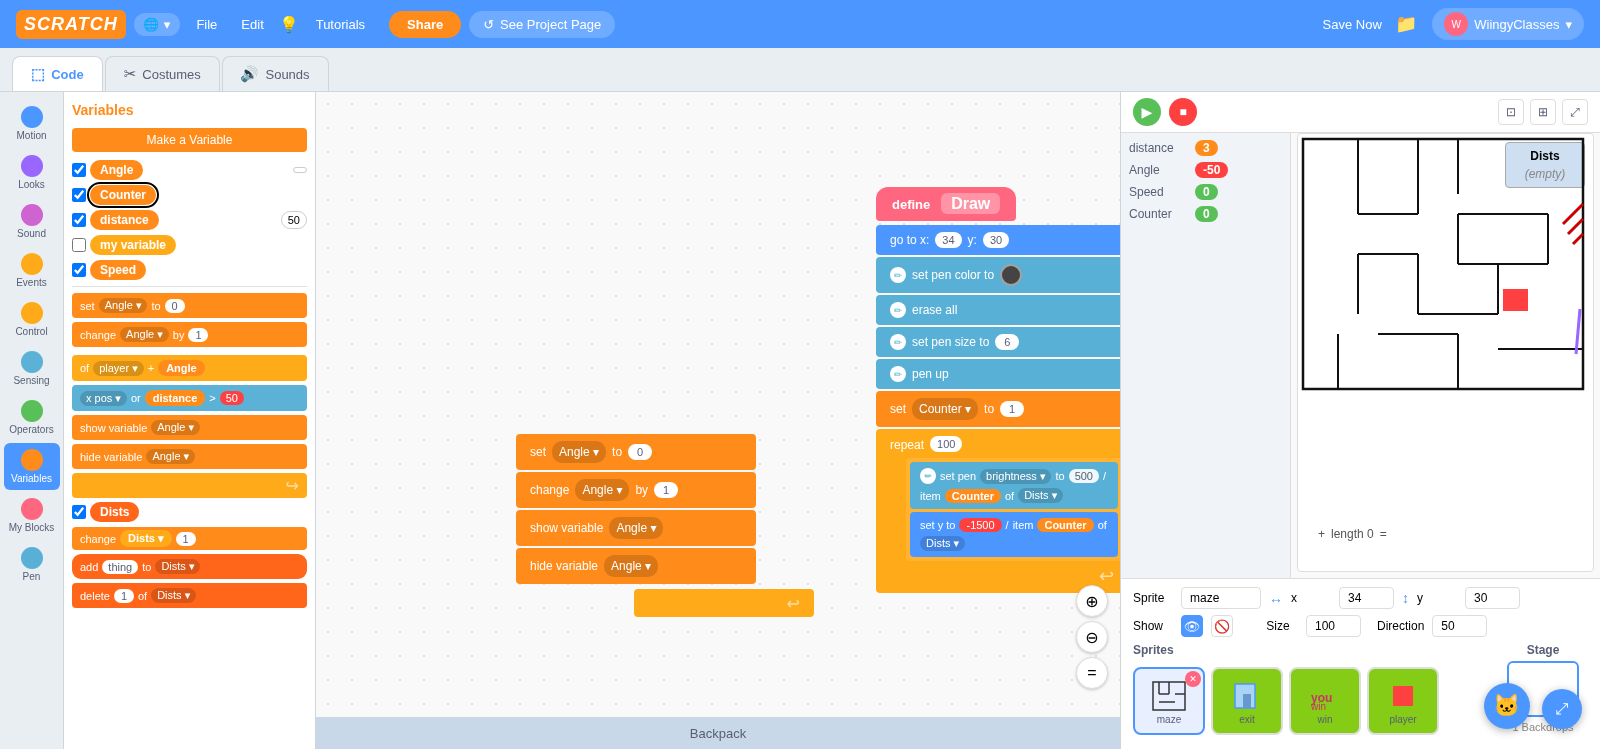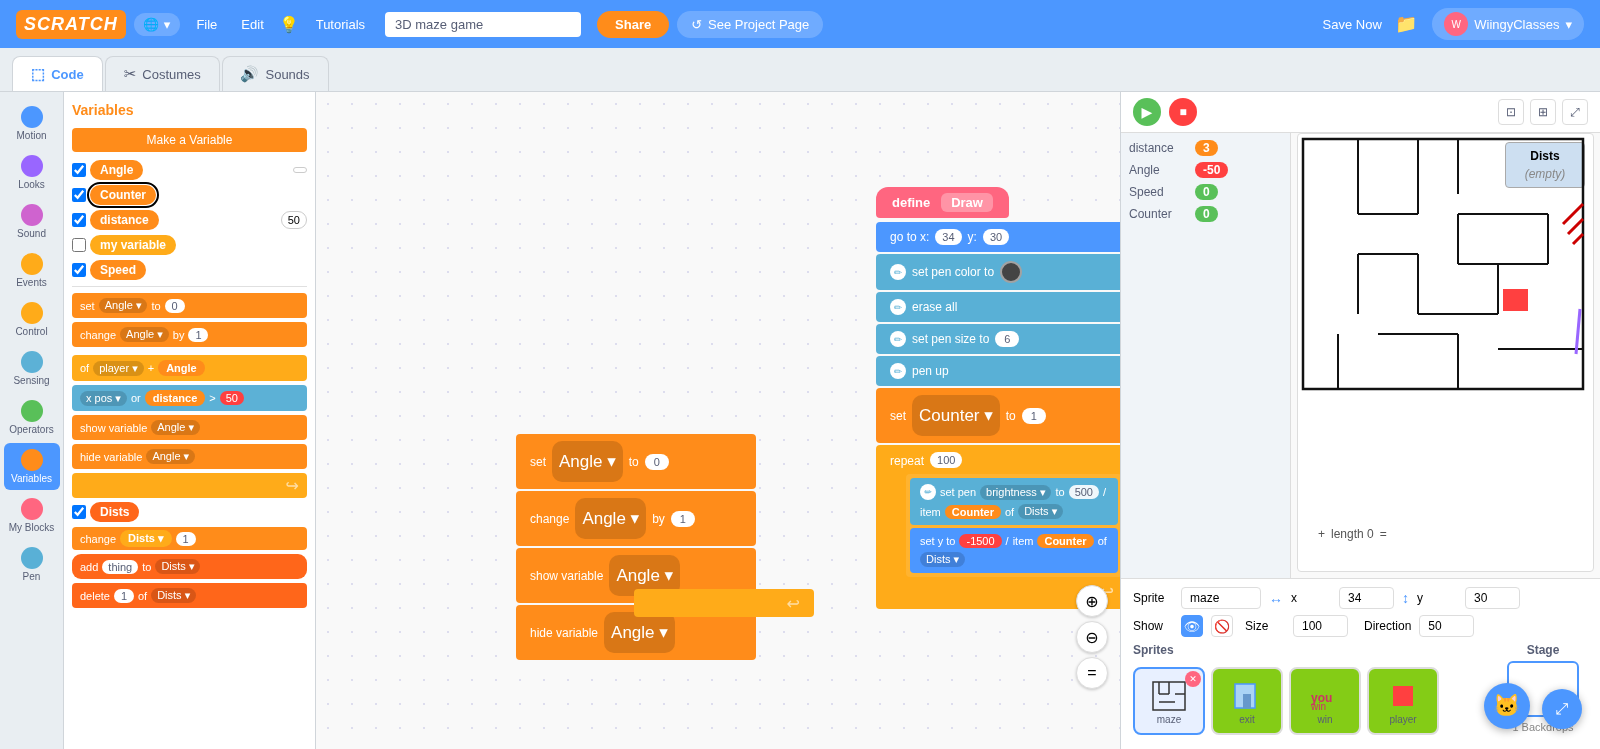--- a/index.html
+++ b/index.html
@@ -347,22 +347,22 @@
       color: #575e75;
       border-radius: 10px;
       padding: 2px 7px;
       font-size: 11px;
       min-width: 24px;
       text-align: center;
     }
     .b-dropdown {
       background: rgba(0,0,0,0.15);
       border-radius: 10px;
-      padding: 10px 7px;
-      font-size: 17px;
+      padding: 4px 7px;
+      font-size: 12px;
       color: white;
     }
     .pen-icon {
       width: 16px;
       height: 16px;
       background: white;
       border-radius: 50%;
       display: flex;
       align-items: center;
       justify-content: center;
@@ -713,21 +713,20 @@
 <div id="topnav">
   <div class="scratch-logo">SCRATCH</div>
   <div class="nav-globe">
     <span>🌐</span>
     <span>▾</span>
   </div>
   <button class="nav-btn">File</button>
   <button class="nav-btn">Edit</button>
   <span style="color:white;font-size:16px;">💡</span>
   <button class="nav-btn">Tutorials</button>
-  <input class="nav-project-name" value="3D maze game" style="font-size: 13px; border: none; outline: none; border-radius: 4px; padding: 5px 10px;">
   <button class="nav-share-btn">Share</button>
   <button class="nav-see-project">
     <span>↺</span>
     <span>See Project Page</span>
   </button>
   <div class="nav-spacer"></div>
   <button class="nav-save-btn">Save Now</button>
   <span class="nav-folder-icon">📁</span>
   <div class="nav-user">
     <div class="nav-user-avatar">W</div>
@@ -896,21 +895,21 @@
       <span class="block-dropdown">Dists ▾</span>
     </div>
   </div>
 
   <div id="script-area">
     <div class="script-bg"></div>
 
     <div class="block-stack" style="left:560px;top:95px;">
       
       <div style="background:#ff6680;color:white;border-radius:12px 12px 4px 4px;padding:8px 16px;font-size:13px;font-weight:700;display:inline-block;margin-bottom:2px;">
-        define &nbsp; <span style="background:rgba(255,255,255,0.3);border-radius:6px;padding:2px 10px;font-size:13px;">Draw</span>
+        define &nbsp; <span style="background:rgba(255,255,255,0.3);border-radius:6px;padding:2px 10px;font-size:16px;">Draw</span>
       </div>
 
       
       <div class="b-blue" style="margin-top:2px;min-width:220px;">
         <span>go to x:</span>
         <span class="b-input">34</span>
         <span>y:</span>
         <span class="b-input">30</span>
       </div>
 
@@ -1016,20 +1015,21 @@
     <div style="position:absolute;left:318px;top:497px;background:#ffab19;border-radius:4px;padding:5px 14px;font-size:11px;color:white;display:flex;align-items:center;justify-content:flex-end;min-width:180px;height:28px;">
       <span style="font-size:16px;color:rgba(255,255,255,0.6);">↩</span>
     </div>
 
     <div class="zoom-controls">
       <div class="zoom-btn">⊕</div>
       <div class="zoom-btn">⊖</div>
       <div class="zoom-btn">=</div>
     </div>
 
+    <div class="backpack-bar">Backpack</div>
   </div>
 
   <div id="right-panel">
 
     <div id="stage-top">
       <div class="green-flag">▶</div>
       <div class="stop-btn">■</div>
       <div class="stage-controls-right">
         <button class="stage-ctrl-btn">⊡</button>
         <button class="stage-ctrl-btn">⊞</button>
@@ -1117,21 +1117,21 @@
         <span class="sprite-info-label">x</span>
         <input class="sprite-info-input" value="34" style="width: 55px;">
         <span class="sprite-info-icon">↕</span>
         <span class="sprite-info-label">y</span>
         <input class="sprite-info-input" value="30" style="width: 55px;">
       </div>
       <div class="sprite-info-row">
         <span class="sprite-info-label">Show</span>
         <div class="show-toggle active">👁</div>
         <div class="show-toggle">🚫</div>
-        <span class="sprite-info-label" style="margin-left:4px;">Size</span>
+        <span class="sprite-info-label" style="margin-left:17px;text-align:center;">Size</span>
         <input class="sprite-info-input" value="100" style="width: 55px;">
         <span class="sprite-info-label" style="margin-left:8px;">Direction</span>
         <input class="sprite-info-input" value="50" style="width: 55px;">
       </div>
 
       <div style="display:flex;gap:6px;margin-top:6px;align-items:flex-start;">
         <div style="flex:1;">
           <div class="sprites-header">
             <span class="sprites-title">Sprites</span>
           </div>

